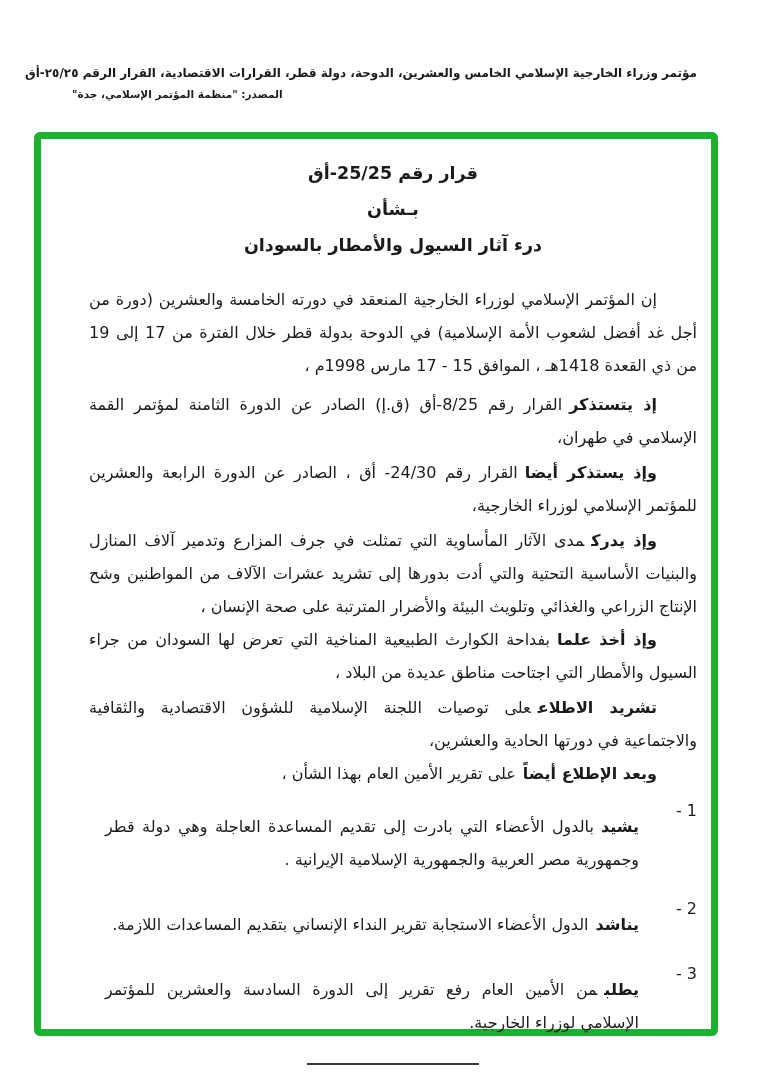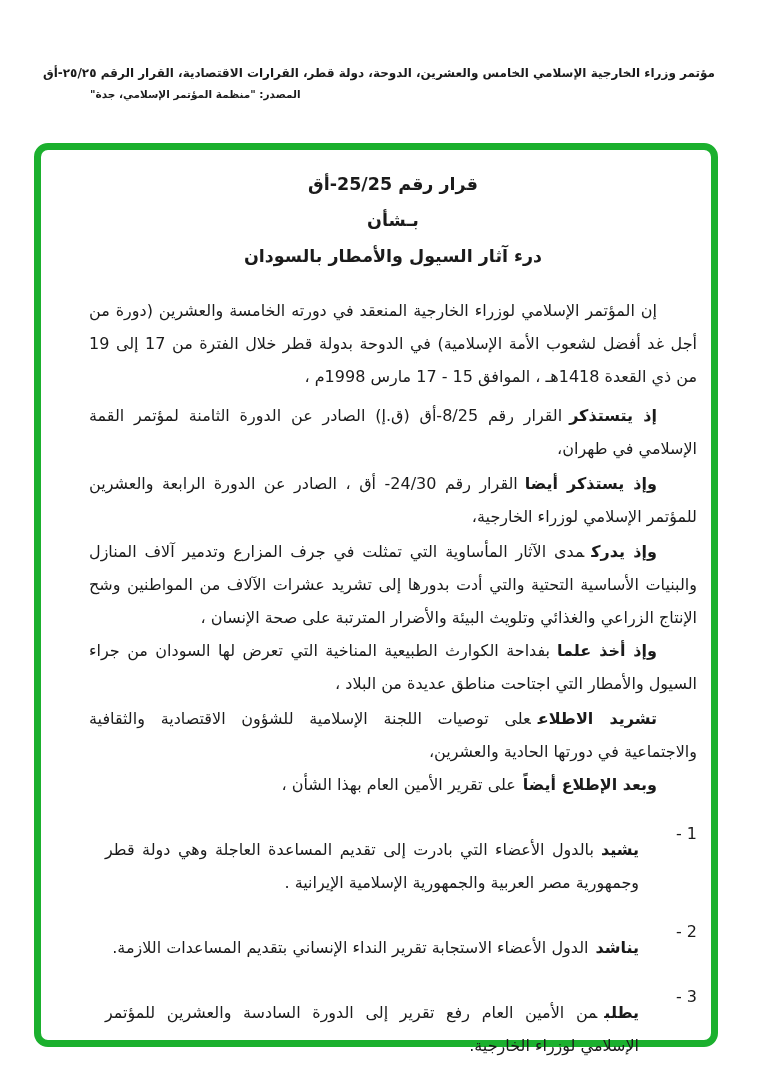--- a/index.html
+++ b/index.html
@@ -8,45 +8,45 @@
     background: #ffffff;
     position: relative;
     font-family: "DejaVu Sans", sans-serif;
     color: #1b1b1b;
     overflow: hidden;
   }
 
   
   .doc-header {
     position: absolute;
-    top: 64px; left: 90px; width: 625px;
+    top: 64px; left: 72px; width: 625px;
     direction: rtl;
   }
   .doc-header .line1 {
     text-align: right;
     font-size: 12px; font-weight: bold;
     white-space: nowrap;
     line-height: 18px;
   }
   .doc-header .line2 {
     text-align: left;
     direction: rtl;
     font-size: 10.5px; font-weight: bold;
     margin-top: 5px;
     line-height: 15px;
   }
 
   
   .green-box {
     position: absolute;
-    left: 34px; top: 143px;
+    left: 34px; top: 132px;
     width: 684px; height: 904px;
     box-sizing: border-box;
     border: 7px solid #1bb02e;
-    border-radius: 14px;
+    border-radius: 6px;
     background: #ffffff;
   }
 
   .content {
     direction: rtl;
     padding: 12px 14px 0 48px;
     font-size: 16px;
     line-height: 33px;
   }
 
@@ -112,21 +112,21 @@
     <p class="para tight"><b>إذ يتستذكر</b><span>القرار رقم 8/25-أق (ق.إ) الصادر عن الدورة الثامنة لمؤتمر القمة الإسلامي في طهران،</span></p>
 
     <p class="para tight"><b>وإذ يستذكر أيضا</b><span>القرار رقم 24/30- أق ، الصادر عن الدورة الرابعة والعشرين للمؤتمر الإسلامي لوزراء الخارجية،</span></p>
 
     <p class="para" style="margin-bottom:0"><b>وإذ يدرك</b><span>مدى الآثار المأساوية التي تمثلت في جرف المزارع وتدمير آلاف المنازل والبنيات الأساسية التحتية والتي أدت بدورها إلى تشريد عشرات الآلاف من المواطنين وشح الإنتاج الزراعي والغذائي وتلويث البيئة والأضرار المترتبة على صحة الإنسان ،</span></p>
 
     <p class="para tight"><b>وإذ أخذ علما</b><span>بفداحة الكوارث الطبيعية المناخية التي تعرض لها السودان من جراء السيول والأمطار التي اجتاحت مناطق عديدة من البلاد ،</span></p>
 
     <p class="para" style="margin-bottom:0"><b>تشريد الاطلاع</b><span>على توصيات اللجنة الإسلامية للشؤون الاقتصادية والثقافية والاجتماعية في دورتها الحادية والعشرين،</span></p>
 
-    <p class="para" style="margin-bottom:16px"><b>وبعد الإطلاع أيضاً</b><span>على تقرير الأمين العام بهذا الشأن ،</span></p>
+    <p class="para" style="margin-bottom:4px"><b>وبعد الإطلاع أيضاً</b><span>على تقرير الأمين العام بهذا الشأن ،</span></p>
 
     <div class="item">
       <div class="marker">1 -</div>
       <p class="item-text"><b>يشيد</b><span>بالدول الأعضاء التي بادرت إلى تقديم المساعدة العاجلة وهي دولة قطر وجمهورية مصر العربية والجمهورية الإسلامية الإيرانية .</span></p>
     </div>
 
     <div class="item">
       <div class="marker">2 -</div>
       <p class="item-text"><b>يناشد</b><span>الدول الأعضاء الاستجابة تقرير النداء الإنساني بتقديم المساعدات اللازمة.</span></p>
     </div>

